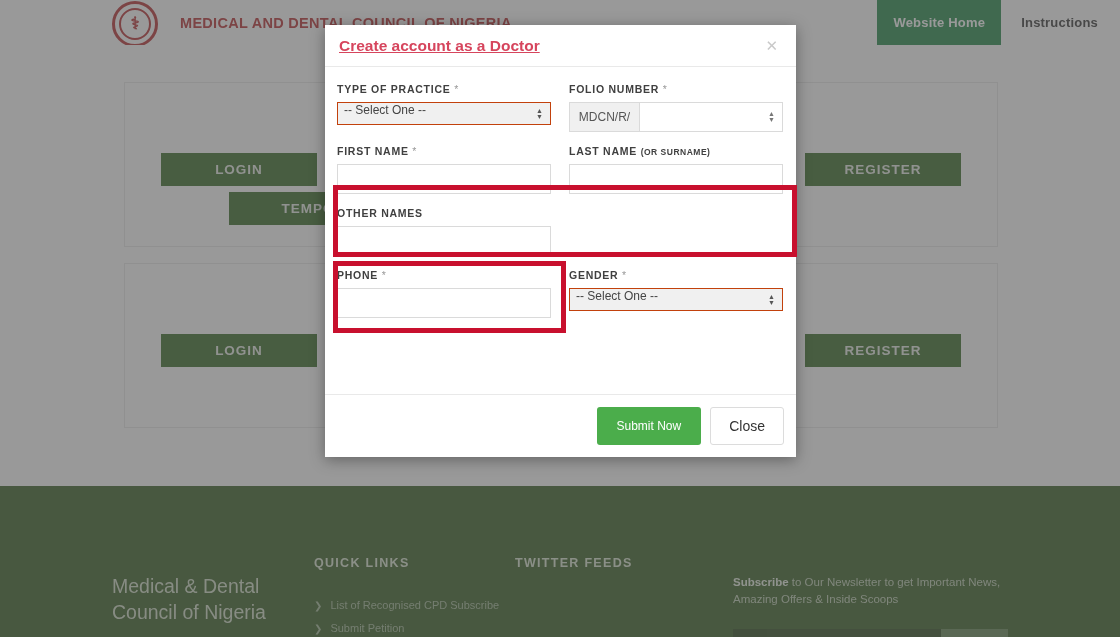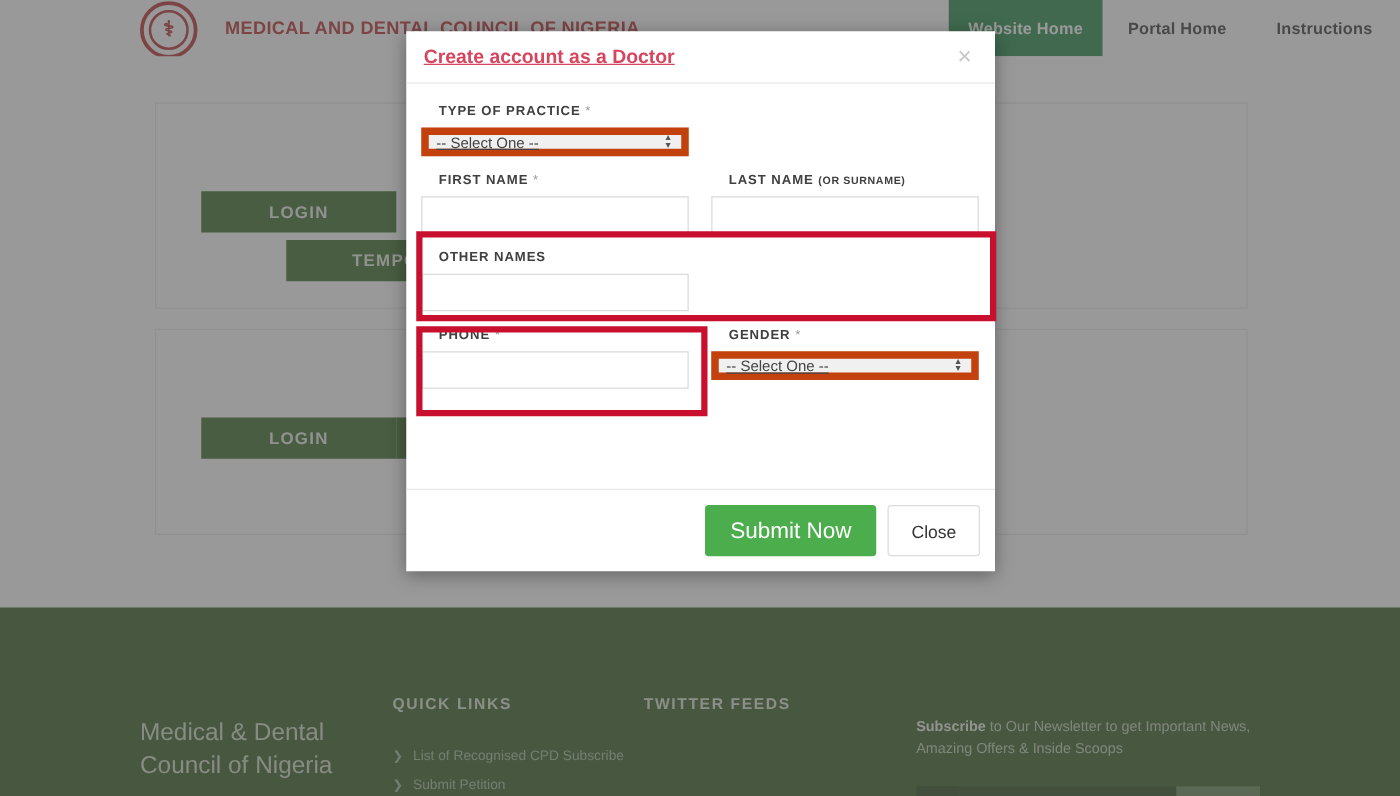--- a/index.html
+++ b/index.html
@@ -56,21 +56,21 @@
     border:1px solid #e6e6e6; background:#ffffff;
   }
   .panel-1 { top:37px; height:165px; }
   .panel-2 { top:218px; height:165px; }
 
   .panel-title {
     text-align:center; font-size:25px; color:#111; font-weight:bold;
     margin-top:20px; letter-spacing:-.2px;
   }
   .panel-btns {
-    display:flex; align-items:flex-start;
+    display:flex; justify-content:space-between; align-items:flex-start;
     padding:0 36px; margin-top:21px; position:relative;
   }
   .gbtn {
     background:#2b6118; color:#e8ede6; font-weight:bold; font-size:13.5px;
     letter-spacing:1px; width:156px; height:33px;
     display:flex; align-items:center; justify-content:center;
   }
   .gbtn.wide { width:200px; }
   .btn-stack { display:flex; flex-direction:column; align-items:flex-start; }
   .btn-stack .gbtn:nth-child(2){ margin-top:6px; margin-left:68px; }
@@ -139,36 +139,35 @@
     line-height:1; padding:2px 4px;
   }
   .modal-body { flex:1; padding:16px 12px 0 12px; position:relative; }
 
   .row { display:flex; gap:18px; margin-bottom:5px; }
   .field { width:214px; }
   .lab {
     font-size:10.5px; font-weight:bold; color:#404040;
     letter-spacing:.75px; text-transform:uppercase; margin-bottom:7px;
     white-space:nowrap;
-    margin-left:14px;
   }
   .lab .sub { font-size:8.5px; letter-spacing:.5px; }
   .lab .req { color:#9a9a9a; font-weight:normal; }
 
   .inp {
     width:100%; height:30px; border:1px solid #dadada; background:#fff;
     font-size:12px; padding:0 8px; outline:none;
     font-family:"Liberation Sans", sans-serif; color:#333;
   }
   .sel {
-    width:100%; height:23px; border:6px solid #c2410c; background:#f0f0f0;
+    width:100%; height:23px; border:1px solid #c2410c; background:#f0f0f0;
     font-size:12px; color:#444; padding:0 6px;
     font-family:"Liberation Sans", sans-serif;
     -webkit-appearance:none; appearance:none;
-    display:flex; align-items:center; position:relative;text-decoration:underline;
+    display:flex; position:relative;
   }
   .sel .arrows {
     position:absolute; right:7px; top:50%; transform:translateY(-50%);
     font-size:7px; line-height:6px; color:#555; text-align:center;
   }
   .folio { display:flex; height:30px; }
   .folio-pre {
     width:70px; border:1px solid #dadada; border-right:none;
     background:#f0f0f0; font-size:12px; color:#555;
     display:flex; align-items:center; justify-content:center;
@@ -190,21 +189,21 @@
   }
   .hl-1 { left:8px;  top:118px; width:464px; height:72px; }
   .hl-2 { left:8px;  top:194px; width:233px; height:72px; }
 
   .modal-foot {
     border-top:1px solid #e9e9e9; padding:12px 12px;
     display:flex; justify-content:flex-end; gap:9px;
   }
   .btn-submit {
     background:#4bad4b; color:#fff; border:none; border-radius:3px;
-    font-size:18px; padding:10px 20px; cursor:pointer;
+    font-size:12px; padding:10px 20px; cursor:pointer;
     font-family:"Liberation Sans", sans-serif;
   }
   .btn-close {
     background:#fff; color:#333; border:1px solid #dcdcdc; border-radius:3px;
     font-size:14px; padding:10px 18px; cursor:pointer;
     font-family:"Liberation Sans", sans-serif;
   }
 </style>
 </head>
 <body>
@@ -215,21 +214,20 @@
 
     <div class="topbar">
       <div class="brand">
         <div class="logo-badge">
           <div class="inner">⚕</div>
         </div>
         <div class="brand-text">MEDICAL AND DENTAL COUNCIL OF NIGERIA</div>
       </div>
       <div class="topnav">
         <div class="nav-btn">Website Home</div>
-        <div class="nav-link">Portal Home</div>
         <div class="nav-link">Instructions</div>
       </div>
     </div>
 
     <div class="content">
 
       <div class="panel panel-1">
         <div class="panel-title">Doctors ... Access</div>
         <div class="panel-btns">
           <div class="btn-stack">
@@ -301,20 +299,33 @@
         <div class="field">
           <div class="lab">
             <span>TYPE OF PRACTICE</span>
             <span class="req">*</span>
           </div>
           <div class="sel">
             <span>-- Select One --</span>
             <span class="arrows">▲<br>▼</span>
           </div>
         </div>
+        <div class="field">
+          <div class="lab">
+            <span>FOLIO NUMBER</span>
+            <span class="req">*</span>
+          </div>
+          <div class="folio">
+            <div class="folio-pre">MDCN/R/</div>
+            <div class="folio-box">
+              <input class="folio-inp" style="width: 100%; height: 100%;" type="text">
+              <span class="spin">▲<br>▼</span>
+            </div>
+          </div>
+        </div>
       </div>
 
       <div class="row" style="margin-top:13px;">
         <div class="field">
           <div class="lab">
             <span>FIRST NAME</span>
             <span class="req">*</span>
           </div>
           <input class="inp" type="text" style="">
         </div>

